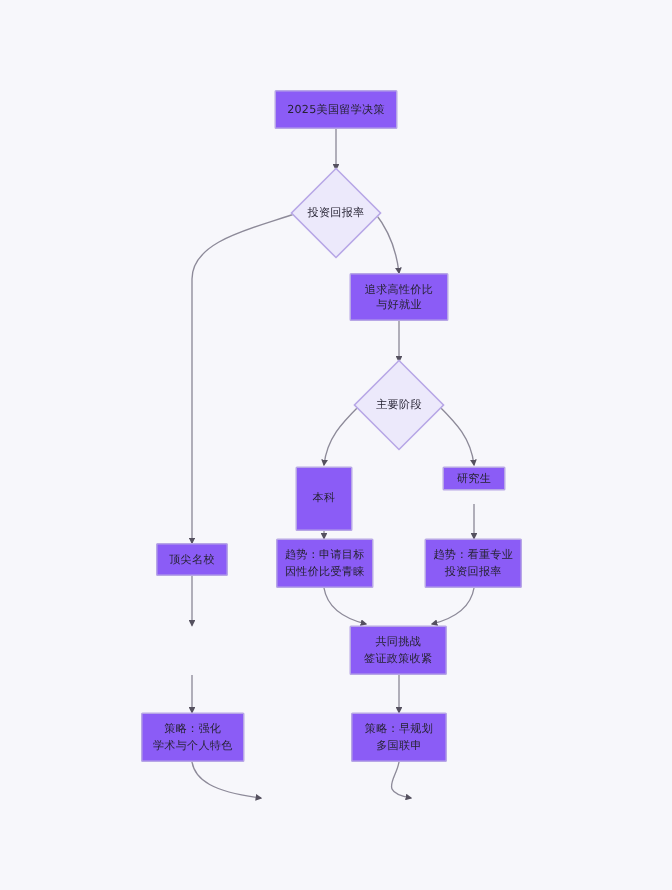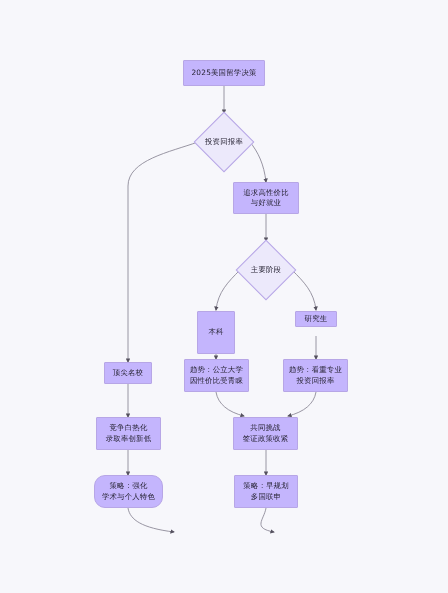--- a/index.html
+++ b/index.html
@@ -35,21 +35,21 @@
     align-items: center;
     justify-content: center;
     text-align: center;
     color: #262333;
     font-size: 7.4px;
     line-height: 10.5px;
     letter-spacing: 0.2px;
     white-space: nowrap;
   }
   .node.rect {
-    background: #c4b5fd;
+    background: #8b5cf6;
     border: 1px solid #b7a6e6;
     border-radius: 1px;
   }
   .node .line {
     display: block;
   }
   .diamond-wrap {
     position: absolute;
     display: flex;
     align-items: center;
@@ -144,40 +144,36 @@
 
   <div class="node rect" style="left:295px; top:311px; width:42px; height:16px;">
     <span class="line">研究生</span>
   </div>
 
   <div class="node rect" style="left:104px; top:362px; width:48px; height:22px;">
     <span class="line">顶尖名校</span>
   </div>
 
   <div class="node rect" style="left:184px; top:359px; width:65px; height:33px;">
-    <span class="line">趋势：公立大学</span>
+    <span class="line">趋势：申请目标</span>
     <span class="line">因性价比受青睐</span>
   </div>
 
   <div class="node rect" style="left:283px; top:359px; width:65px; height:33px;">
     <span class="line">趋势：看重专业</span>
     <span class="line">投资回报率</span>
   </div>
 
-  <div class="node rect" style="left:96px; top:417px; width:65px; height:33px;">
-    <span class="line">竞争白热化</span>
-    <span class="line">录取率创新低</span>
-  </div>
 
   <div class="node rect" style="left:233px; top:417px; width:65px; height:33px;">
     <span class="line">共同挑战</span>
     <span class="line">签证政策收紧</span>
   </div>
 
-  <div class="node rect" style="left:94px; top:475px; width:69px; height:33px;border-radius:11px;">
+  <div class="node rect" style="left:94px; top:475px; width:69px; height:33px;">
     <span class="line">策略：强化</span>
     <span class="line">学术与个人特色</span>
   </div>
 
   <div class="node rect" style="left:234px; top:475px; width:64px; height:33px;">
     <span class="line">策略：早规划</span>
     <span class="line">多国联申</span>
   </div>
 
 

